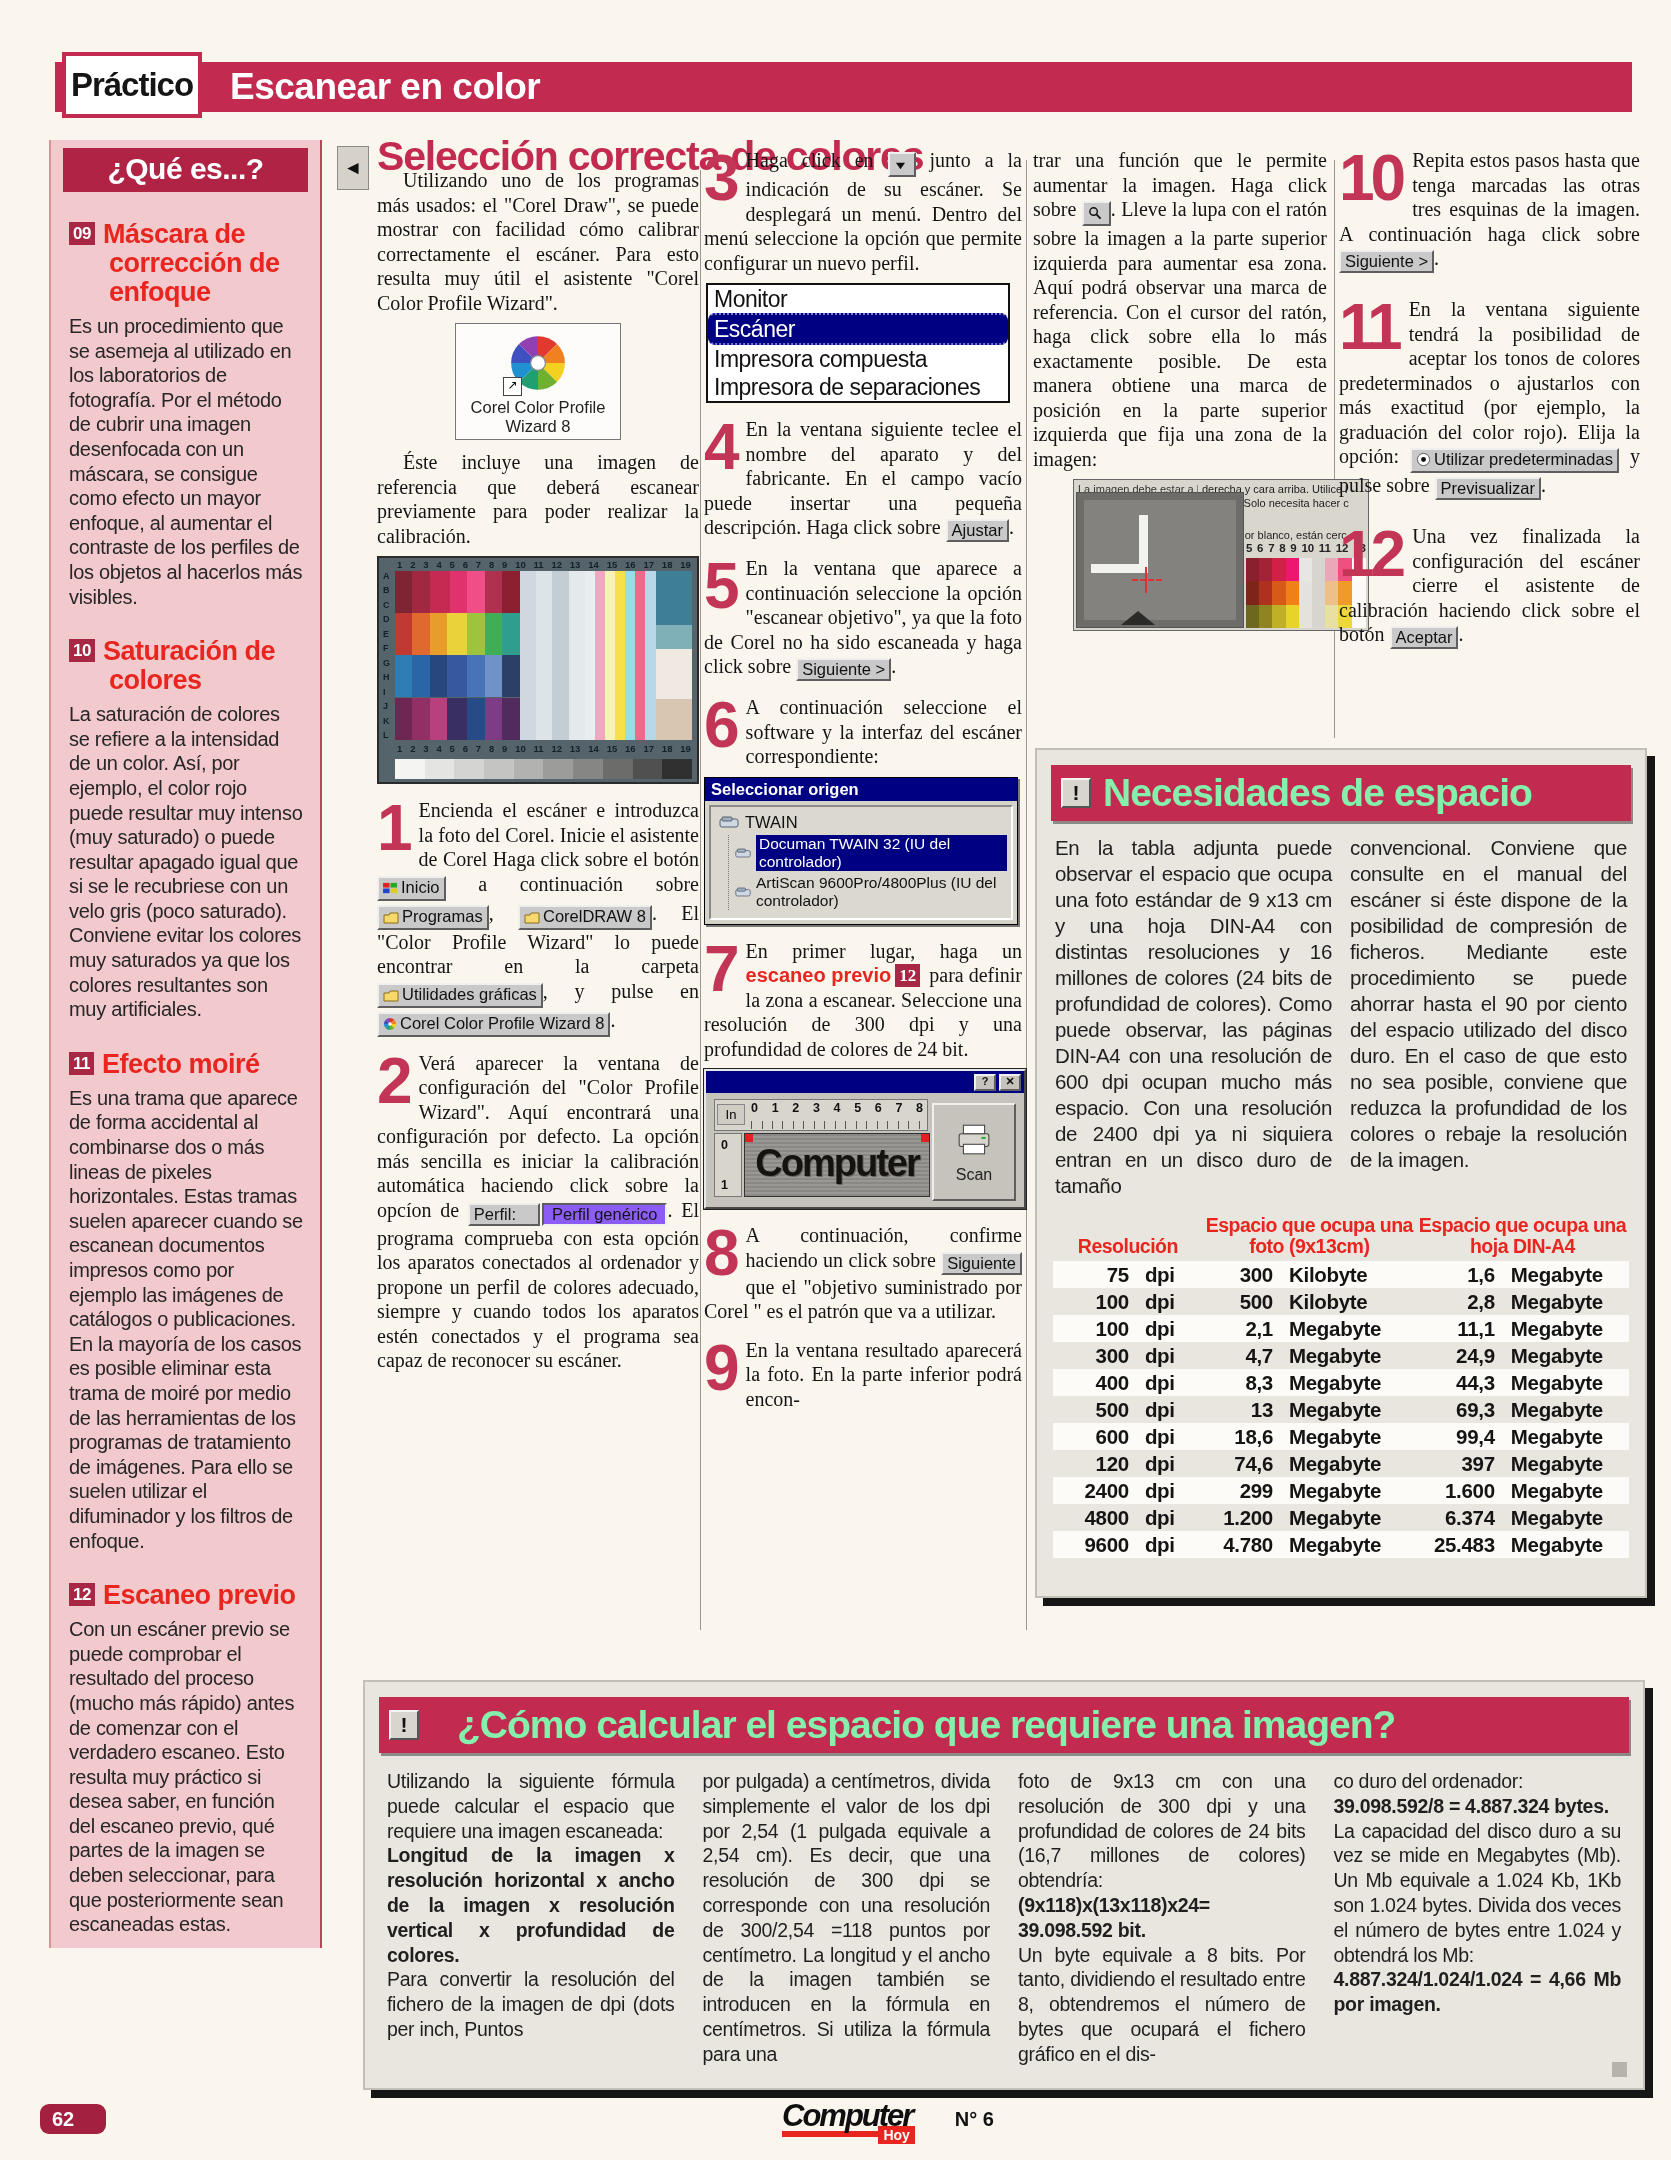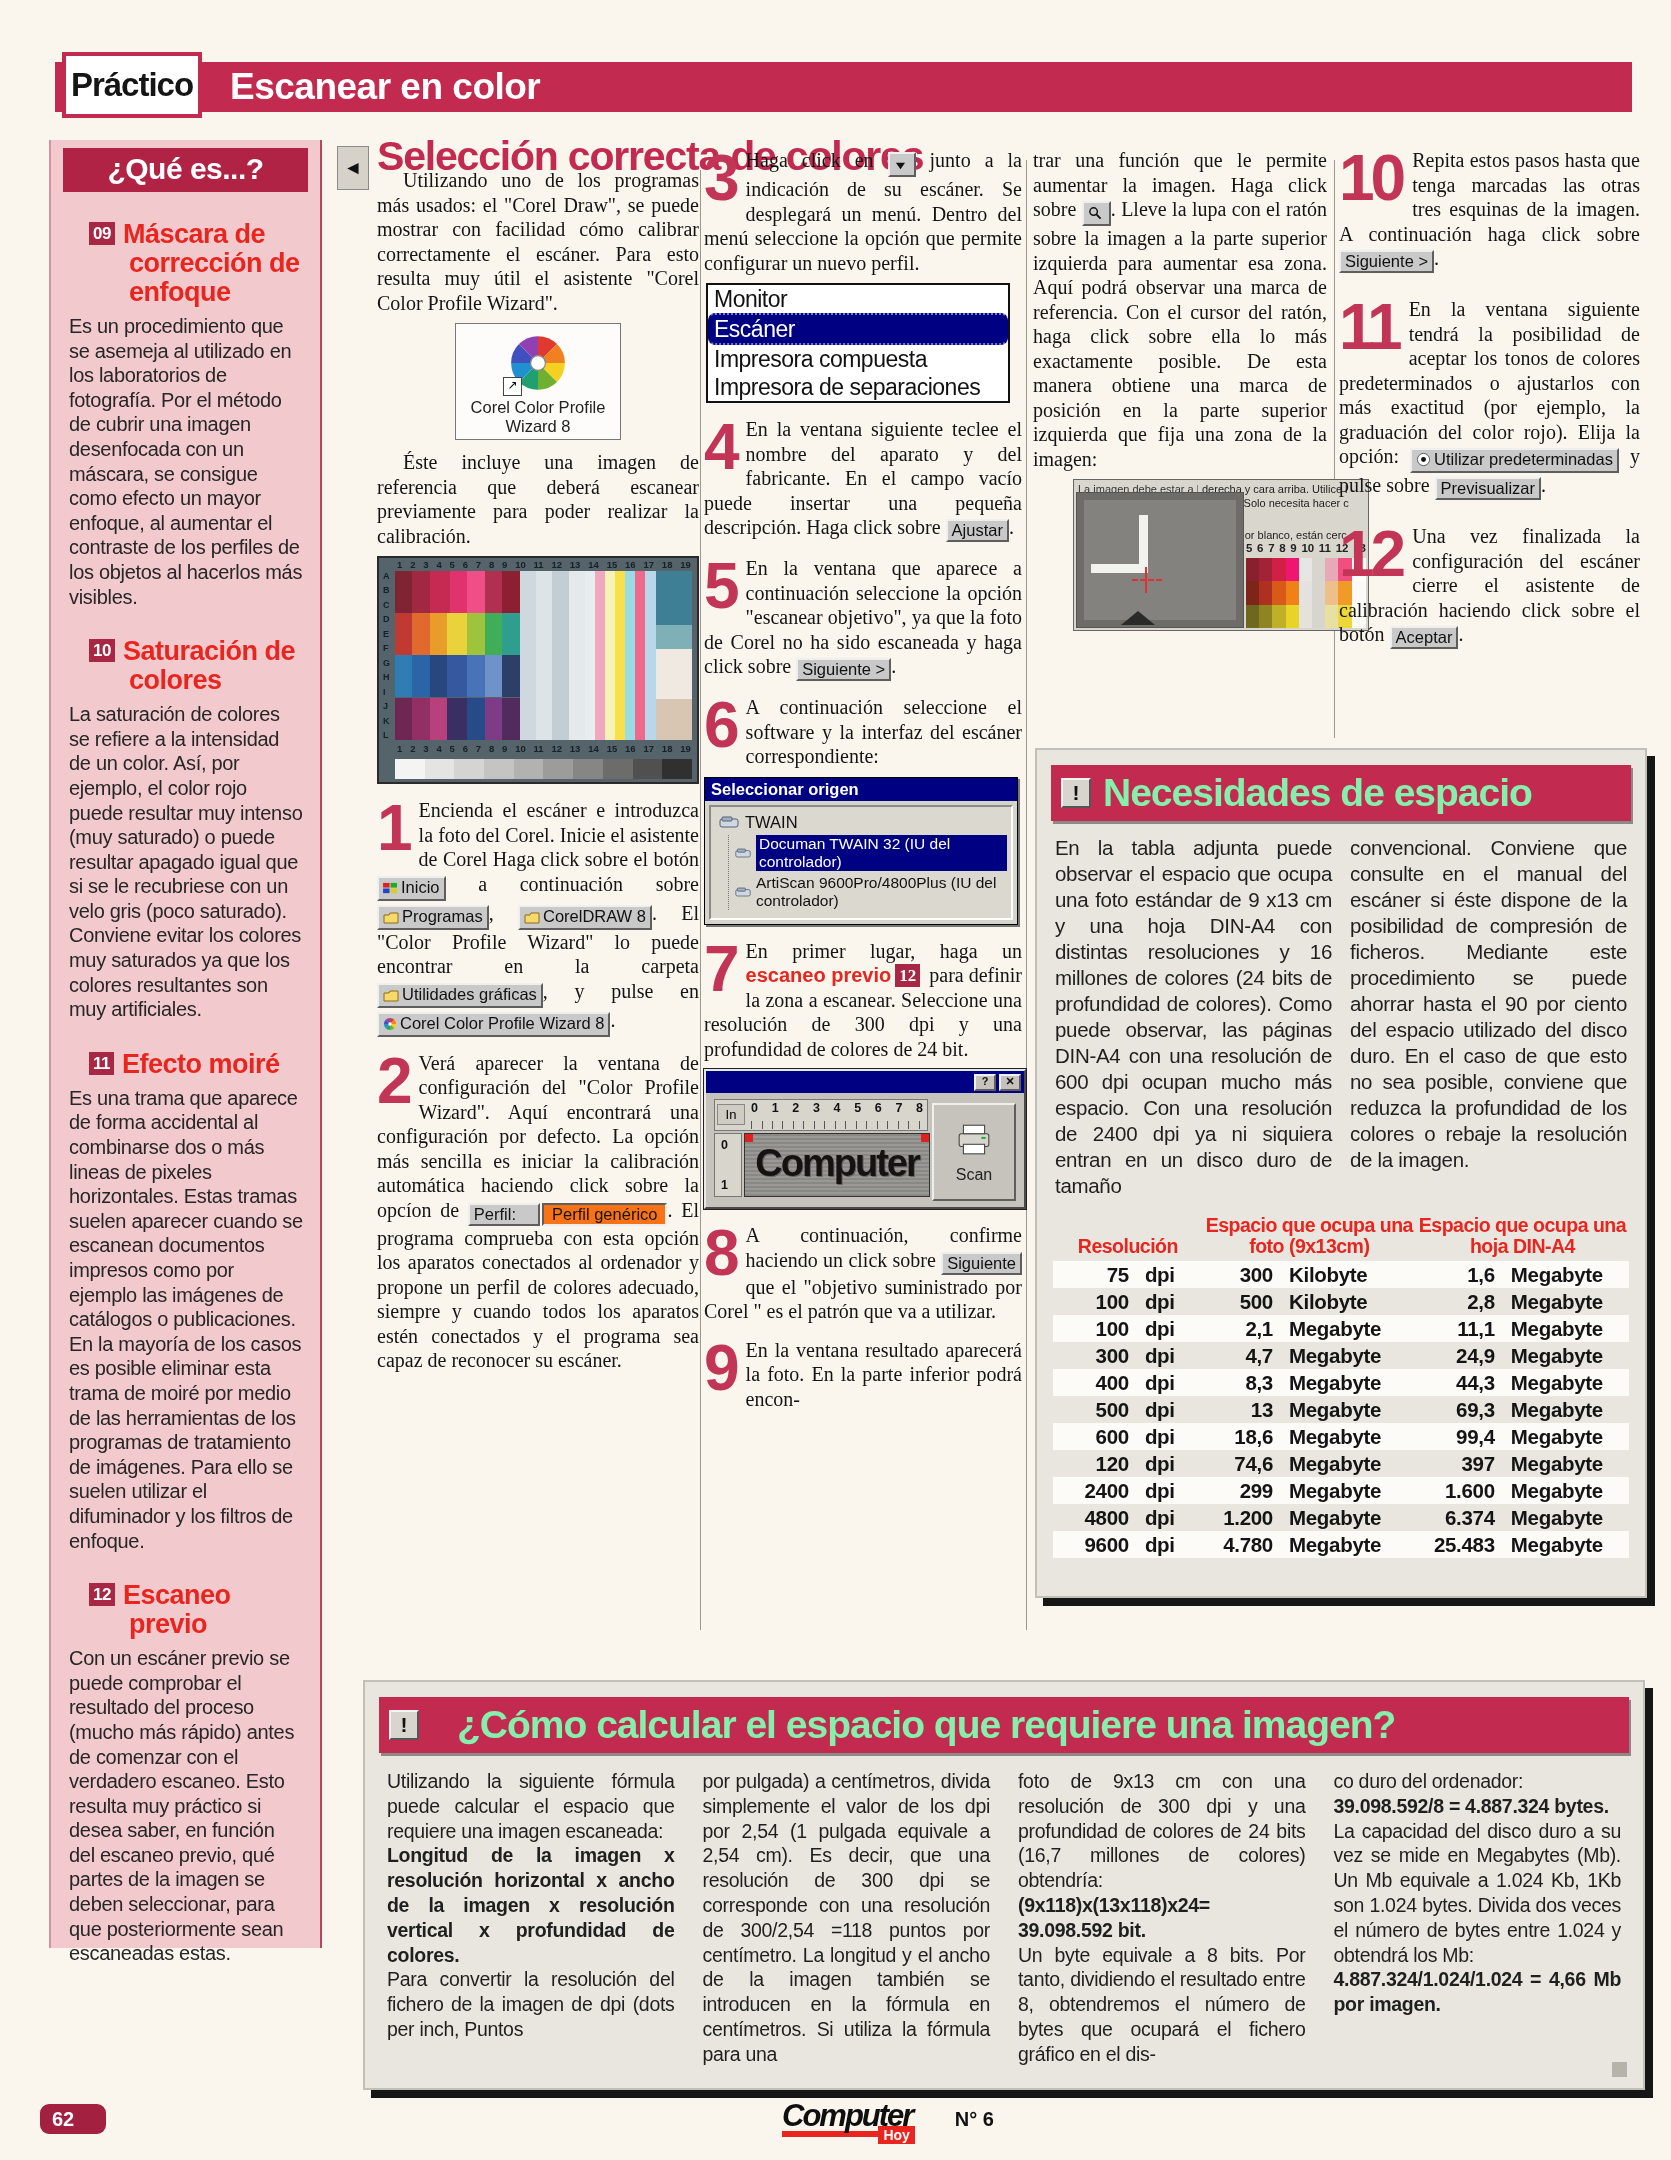--- a/index.html
+++ b/index.html
@@ -15,21 +15,21 @@
 
   
   .sidebar{position:absolute;left:49px;top:140px;width:273px;height:1808px;background:#f2c9cd;
            border-left:2px solid #d9919c;border-right:2px solid #b9475a;box-sizing:border-box;padding:8px 12px 0 12px;}
   .sb-head{background:#b02345;color:#fff;text-align:center;font-weight:bold;font-size:30px;
            padding:4px 0 6px;letter-spacing:-.5px;}
   .sb-tab{position:absolute;left:337px;top:146px;width:30px;height:42px;background:#d6d2ca;border:1px solid #8a8a88;
           display:flex;align-items:center;justify-content:center;font-size:19px;color:#111;}
   .sb-entry{margin:28px 4px 0 6px;}
   .sb-title{color:#e8251e;font-weight:bold;font-size:27px;line-height:29px;letter-spacing:-.5px;
-            padding-left:40px;text-indent:-40px;margin-left:20px;}
+            padding-left:40px;text-indent:-40px;}
   .badge,.badge-inline{display:inline-block;background:#a82744;color:#fff;font-weight:bold;font-size:17px;
             line-height:17px;padding:3px 4px;text-indent:0;}
   .badge{margin-right:8px;vertical-align:4px;}
   .badge-inline{margin:0 4px;vertical-align:1px;}
   .sb-body{margin:7px 0 0;font-size:20px;line-height:24.6px;color:#262626;letter-spacing:-.3px;}
 
   
   .a-title{position:absolute;left:377px;top:106px;font-size:41px;font-weight:bold;color:#c22a50;letter-spacing:-1.2px;}
   .col{position:absolute;}
   .c1{left:377px;top:168px;width:322px;}
@@ -48,21 +48,21 @@
   .step-num{float:left;font-weight:800;font-size:64px;line-height:50px;color:#c23557;
             margin:5px 10px 0 0;letter-spacing:-4px;font-family:"Liberation Sans",sans-serif;}
   .red-run{color:#e8251e;font-weight:bold;font-size:20px;font-family:"Liberation Sans",sans-serif;}
 
   .chip{display:inline-block;background:#c9c9c9;border:2px solid;border-color:#efefee #5e5e5e #5e5e5e #efefee;
         padding:0 4px;font-size:16.5px;line-height:19px;color:#111;white-space:nowrap;vertical-align:-2px;
         font-family:"Liberation Sans",sans-serif;text-align:left;}
   .cicon{display:inline-block;vertical-align:-2px;margin-right:3px;}
   .fieldchip{display:inline-flex;vertical-align:-3px;font-family:"Liberation Sans",sans-serif;font-size:16.5px;line-height:19px;}
   .f-l{background:#c9c9c9;border:2px solid;border-color:#efefee #5e5e5e #5e5e5e #efefee;padding:0 22px 0 4px;}
-  .f-v{background:#f97316;border:2px solid;border-color:#5e5e5e #efefee #efefee #5e5e5e;padding:0 8px;margin-left:2px;}
+  .f-v{background:#8b5cf6;border:2px solid;border-color:#5e5e5e #efefee #efefee #5e5e5e;padding:0 8px;margin-left:2px;}
 
   
   .wiz{width:156px;margin:4px auto 10px;border:1px solid #777;background:#fdfcfa;padding:8px 4px 4px;text-align:center;}
   .wheelwrap{position:relative;width:62px;height:62px;margin:0 auto;}
   .short{position:absolute;left:-4px;bottom:-2px;width:17px;height:17px;background:#fff;border:1px solid #444;
          font-size:12px;line-height:15px;text-align:center;}
   .wiz figcaption{font-size:16.5px;line-height:18.5px;color:#222;margin-top:4px;}
 
   
   .calib{position:relative;width:322px;height:228px;border:2px solid #2a2a2a;background:#55636b;

